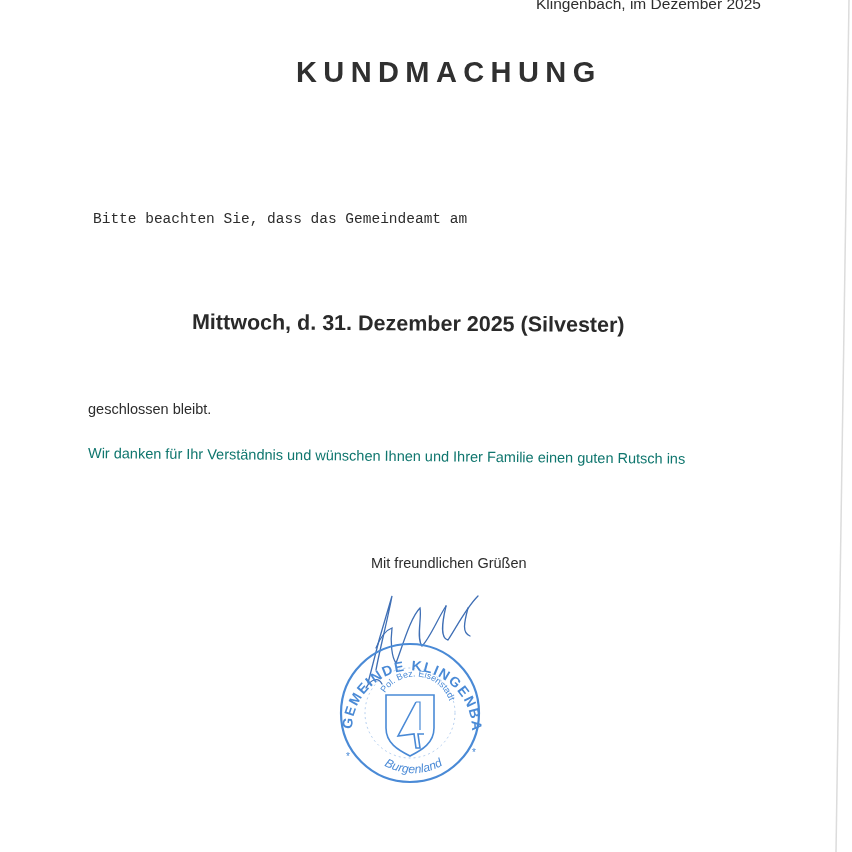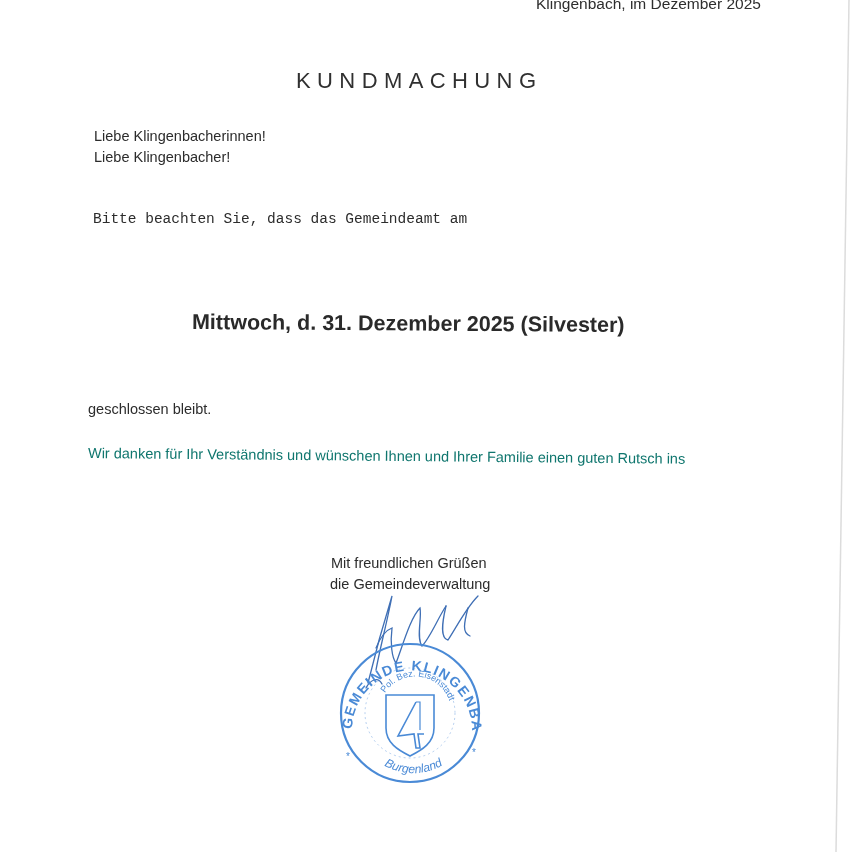--- a/index.html
+++ b/index.html
@@ -12,22 +12,22 @@
     }
     .page { position: absolute; left: 0; top: 0; width: 688px; height: 852px; }
     .edge-line {
       position: absolute; top: 0; left: 0; width: 852px; height: 852px; pointer-events: none;
     }
     .place-date {
       position: absolute; top: -5px; left: 536px;
       font-size: 15.5px; color: #2e2e2e; white-space: nowrap;
     }
     .title {
-      position: absolute; top: 68px; left: 296px;
-      font-size: 22px; font-weight: normal; letter-spacing: 6.4px; color: #303030;
+      position: absolute; top: 56px; left: 296px;
+      font-size: 29px; font-weight: bold; letter-spacing: 6.4px; color: #303030;
       white-space: nowrap;
     }
     .salutation {
       position: absolute; top: 126px; left: 94px;
       font-size: 14.5px; line-height: 21px; color: #2c2c2c;
     }
     .salutation div { white-space: nowrap; }
     .intro {
       position: absolute; top: 211px; left: 93px;
       font-size: 14.5px; color: #2c2c2c; white-space: nowrap; font-family: Liberation Mono, monospace;
@@ -45,54 +45,49 @@
       position: absolute; top: 443px; left: 88px;
       font-size: 14.5px; line-height: 20px; color: #0f766e;
     }
     .thanks .l1 { white-space: nowrap; transform: rotate(0.55deg); transform-origin: left center; display: block; }
     .thanks .l2 { white-space: nowrap; display: block; }
     .signoff {
       position: absolute; top: 553px; left: 330px;
       font-size: 14.5px; line-height: 21px; color: #2c2c2c;
     }
     .signoff div { white-space: nowrap; }
-    .signoff .greet { padding-left: 1px; }
+    .signoff .greet { padding-left: 1px; margin-left: 40px; }
     .seal-wrap { position: absolute; left: 330px; top: 588px; width: 170px; height: 200px; }
   </style>
 </head>
 <body>
 
 <div class="page">
 
   <svg class="edge-line" viewBox="0 0 852 852">
     <line x1="849" y1="0" x2="836" y2="852" stroke="#dcdcdc" stroke-width="1.5"></line>
   </svg>
 
   <div class="place-date">Klingenbach, im Dezember 2025</div>
 
   <div class="title">KUNDMACHUNG</div>
 
-  <div class="salutation">
-    <div>Liebe Klingenbacherinnen!</div>
-    <div>Liebe Klingenbacher!</div>
-  </div>
 
   <div class="intro">Bitte beachten Sie, dass das Gemeindeamt am</div>
 
   <div class="closing-date">Mittwoch, d. 31. Dezember 2025 (Silvester)</div>
 
   <div class="closed-note">geschlossen bleibt.</div>
 
   <div class="thanks">
     <span class="l1">Wir danken für Ihr Verständnis und wünschen Ihnen und Ihrer Familie einen guten Rutsch ins</span>
   </div>
 
   <div class="signoff">
     <div class="greet">Mit freundlichen Grüßen</div>
-    <div>die Gemeindeverwaltung</div>
   </div>
 
   <div class="seal-wrap">
     <svg width="170" height="200" viewBox="0 0 170 200">
 
       <g fill="none" stroke="#3f6fb5" stroke-width="1.3" stroke-linecap="round">
         <path d="M38 95 C44 70, 52 40, 62 8 C58 30, 50 60, 46 82"></path>
         <path d="M46 60 C50 50, 56 42, 62 40 C60 55, 62 70, 66 75"></path>
         <path d="M66 75 C72 60, 80 30, 90 20 C92 30, 86 50, 92 58 C100 50, 108 30, 116 18"></path>
         <path d="M116 18 C112 35, 110 50, 118 52 C126 40, 136 20, 148 8"></path>

